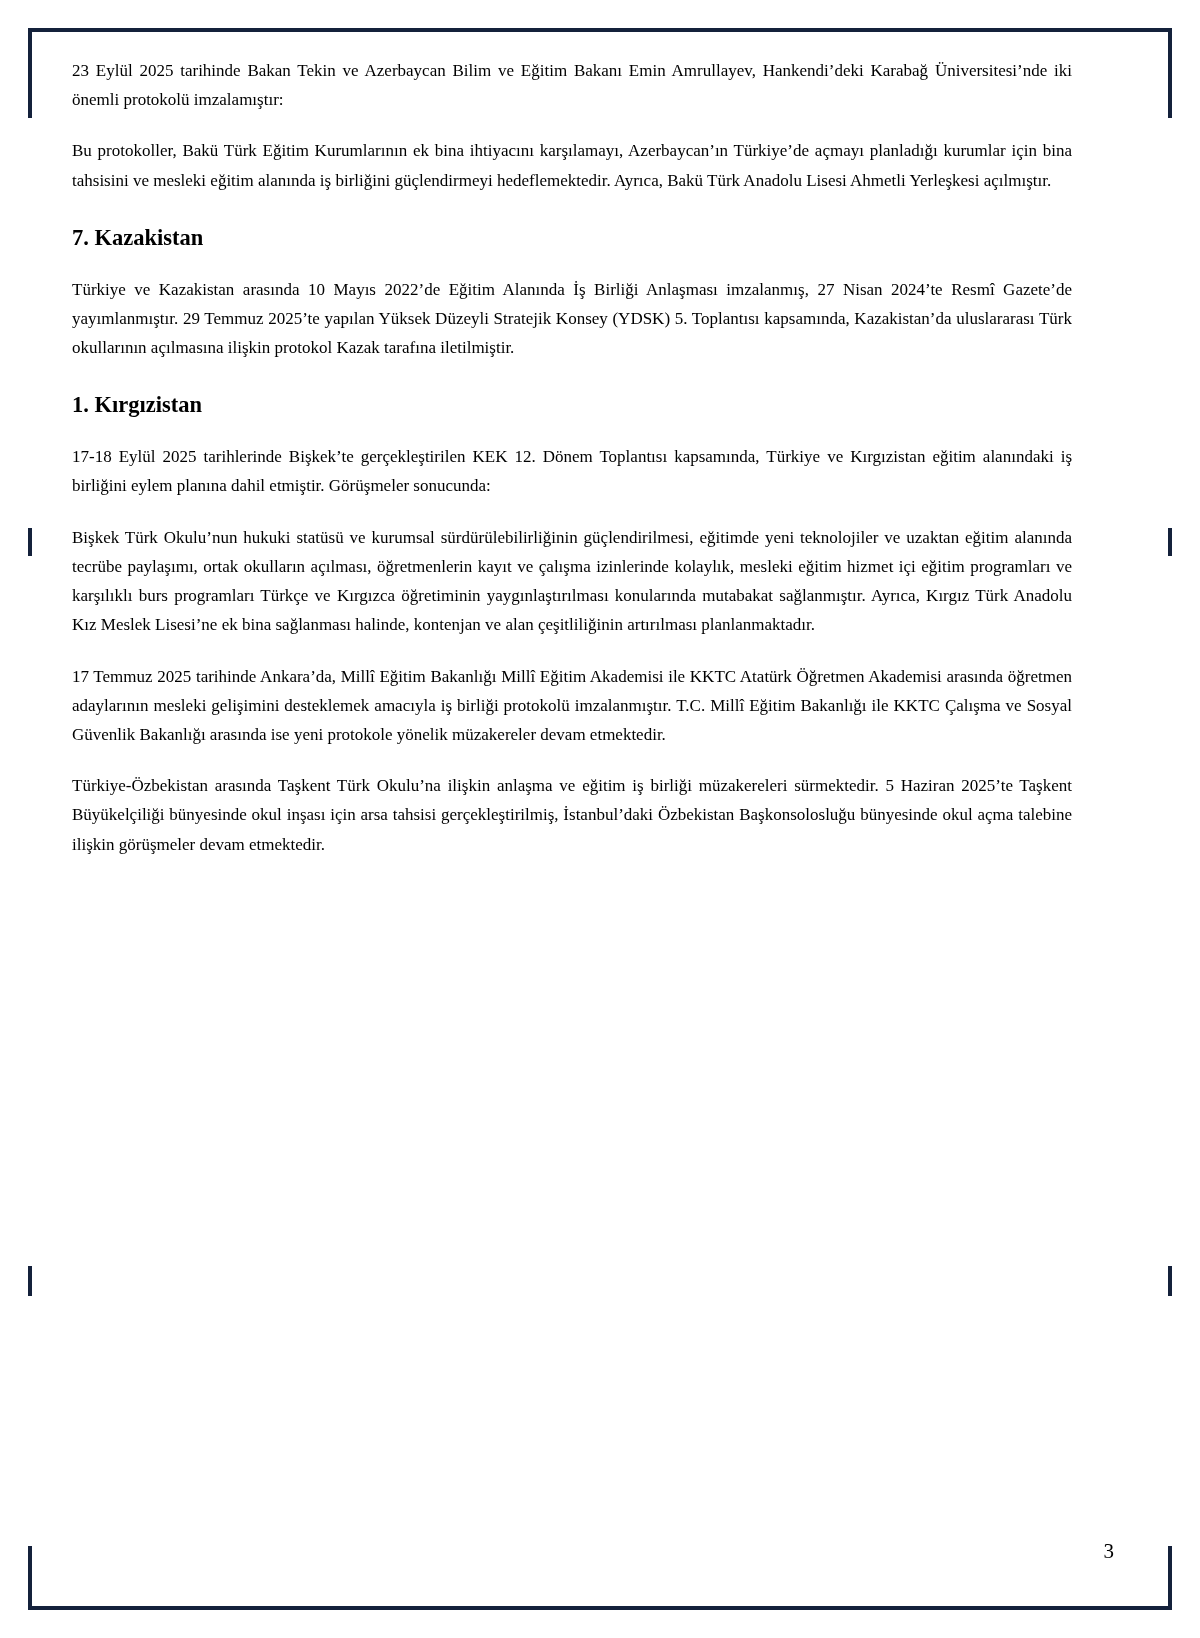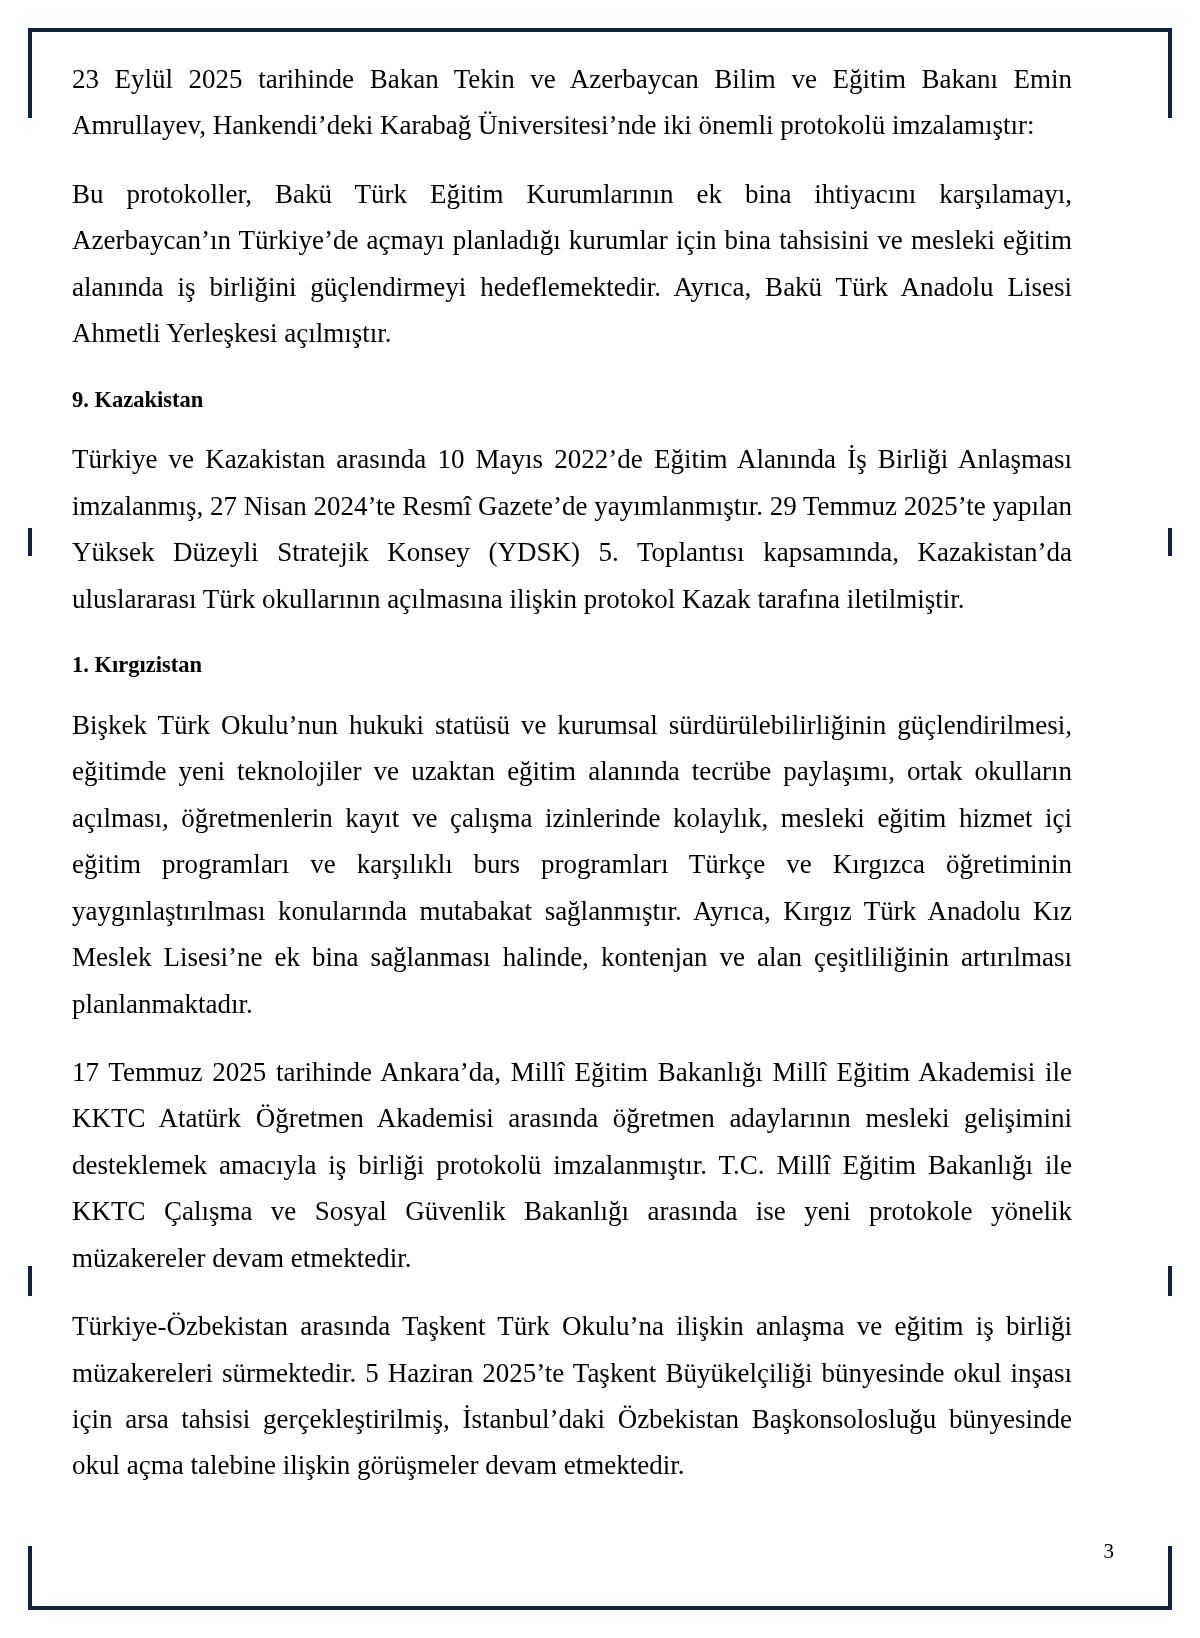--- a/index.html
+++ b/index.html
@@ -43,21 +43,21 @@
   .notch-r3 { right: 22px; top: 1296px; height: 250px; }
 
   .content {
     position: absolute;
     left: 72px;
     top: 56px;
     width: 1000px;
   }
   p.para {
     margin: 0 0 22px 0;
-    font-size: 27px;
+    font-size: 17px;
     line-height: 1.72;
     text-align: justify;
     text-justify: inter-word;
     color: #000000;
     hyphens: none;
   }
   h2.heading {
     margin: 26px 0 20px 0;
     font-size: 22.5px;
     font-weight: bold;
@@ -83,22 +83,23 @@
   <div class="notch notch-l1"></div>
   <div class="notch notch-l2"></div>
   <div class="notch notch-l3"></div>
   <div class="notch notch-r1"></div>
   <div class="notch notch-r2"></div>
   <div class="notch notch-r3"></div>
 
   <div class="content">
     <p class="para first">23 Eylül 2025 tarihinde Bakan Tekin ve Azerbaycan Bilim ve Eğitim Bakanı Emin Amrullayev, Hankendi’deki Karabağ Üniversitesi’nde iki önemli protokolü imzalamıştır:</p>
     <p class="para">Bu protokoller, Bakü Türk Eğitim Kurumlarının ek bina ihtiyacını karşılamayı, Azerbaycan’ın Türkiye’de açmayı planladığı kurumlar için bina tahsisini ve mesleki eğitim alanında iş birliğini güçlendirmeyi hedeflemektedir. Ayrıca, Bakü Türk Anadolu Lisesi Ahmetli Yerleşkesi açılmıştır.</p>
-    <h2 class="heading">9. Kazakistan</h2>
+    <h2 class="heading">7. Kazakistan</h2>
     <p class="para">Türkiye ve Kazakistan arasında 10 Mayıs 2022’de Eğitim Alanında İş Birliği Anlaşması imzalanmış, 27 Nisan 2024’te Resmî Gazete’de yayımlanmıştır. 29 Temmuz 2025’te yapılan Yüksek Düzeyli Stratejik Konsey (YDSK) 5. Toplantısı kapsamında, Kazakistan’da uluslararası Türk okullarının açılmasına ilişkin protokol Kazak tarafına iletilmiştir.</p>
     <h2 class="heading">1. Kırgızistan</h2>
+    <p class="para">17-18 Eylül 2025 tarihlerinde Bişkek’te gerçekleştirilen KEK 12. Dönem Toplantısı kapsamında, Türkiye ve Kırgızistan eğitim alanındaki iş birliğini eylem planına dahil etmiştir. Görüşmeler sonucunda:</p>
     <p class="para">Bişkek Türk Okulu’nun hukuki statüsü ve kurumsal sürdürülebilirliğinin güçlendirilmesi, eğitimde yeni teknolojiler ve uzaktan eğitim alanında tecrübe paylaşımı, ortak okulların açılması, öğretmenlerin kayıt ve çalışma izinlerinde kolaylık, mesleki eğitim hizmet içi eğitim programları ve karşılıklı burs programları Türkçe ve Kırgızca öğretiminin yaygınlaştırılması konularında mutabakat sağlanmıştır. Ayrıca, Kırgız Türk Anadolu Kız Meslek Lisesi’ne ek bina sağlanması halinde, kontenjan ve alan çeşitliliğinin artırılması planlanmaktadır.</p>
     <p class="para">17 Temmuz 2025 tarihinde Ankara’da, Millî Eğitim Bakanlığı Millî Eğitim Akademisi ile KKTC Atatürk Öğretmen Akademisi arasında öğretmen adaylarının mesleki gelişimini desteklemek amacıyla iş birliği protokolü imzalanmıştır. T.C. Millî Eğitim Bakanlığı ile KKTC Çalışma ve Sosyal Güvenlik Bakanlığı arasında ise yeni protokole yönelik müzakereler devam etmektedir.</p>
     <p class="para">Türkiye-Özbekistan arasında Taşkent Türk Okulu’na ilişkin anlaşma ve eğitim iş birliği müzakereleri sürmektedir. 5 Haziran 2025’te Taşkent Büyükelçiliği bünyesinde okul inşası için arsa tahsisi gerçekleştirilmiş, İstanbul’daki Özbekistan Başkonsolosluğu bünyesinde okul açma talebine ilişkin görüşmeler devam etmektedir.</p>
   </div>
 
   <div class="page-number">3</div>
 </div>
 
 </body></html>

